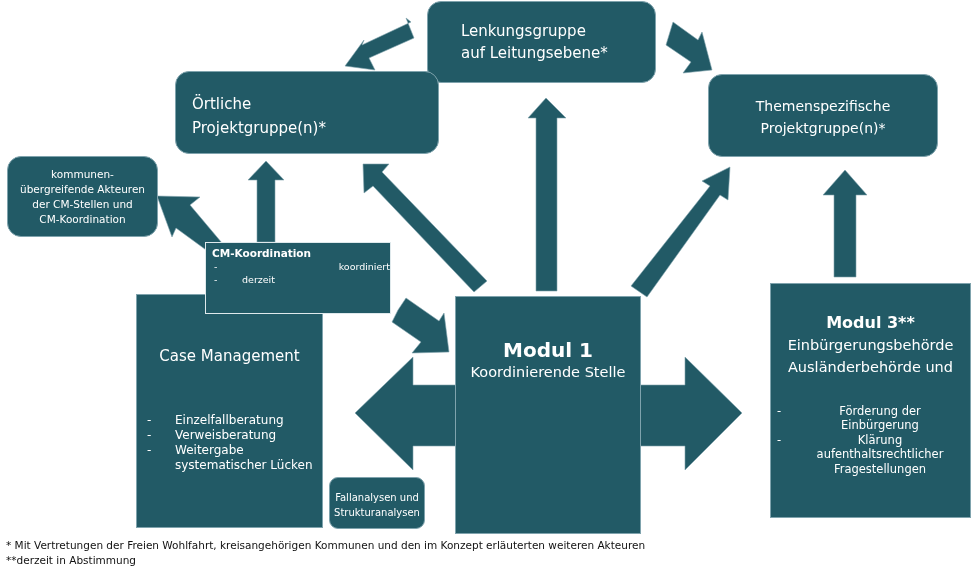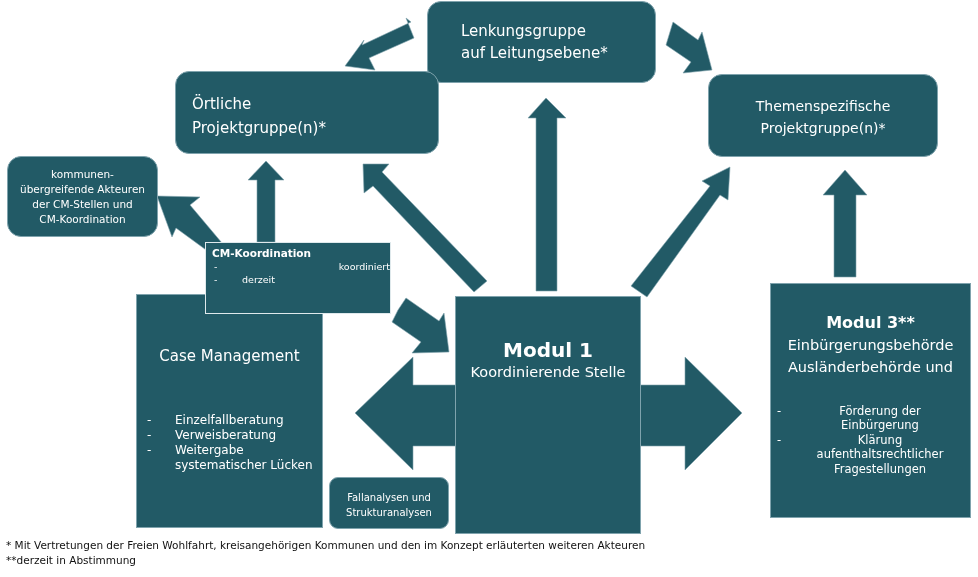--- a/index.html
+++ b/index.html
@@ -97,21 +97,21 @@
     </div>
   </div>
 
   <div class="box outlined" style="left:455px; top:296px; width:186px; height:238px;">
     <div class="txt" style="left:0; right:0; top:42px; text-align:center;">
       <div style="font-size:20px; font-weight:bold; line-height:22px;">Modul 1</div>
       <div style="font-size:14.5px; line-height:22px; white-space:nowrap;">Koordinierende Stelle</div>
     </div>
   </div>
 
-  <div class="box rounded outlined" style="left:329px; top:477px; width:120px; height:52px; border-radius:9px;">
+  <div class="box rounded outlined" style="left:329px; top:477px; width:96px; height:52px; border-radius:9px;">
     <div class="txt" style="left:0; right:0; top:12px; text-align:center; font-size:10px; line-height:15px;">
       <div>Fallanalysen und</div>
       <div>Strukturanalysen</div>
     </div>
   </div>
 
   <div class="box outlined" style="left:770px; top:283px; width:201px; height:235px;">
     <div class="txt" style="left:0; right:0; top:27px; text-align:center;">
       <div style="font-size:16px; font-weight:bold; line-height:23px;">Modul 3**</div>
       <div style="font-size:14.5px; line-height:22px; white-space:nowrap;">Einbürgerungsbehörde</div>

